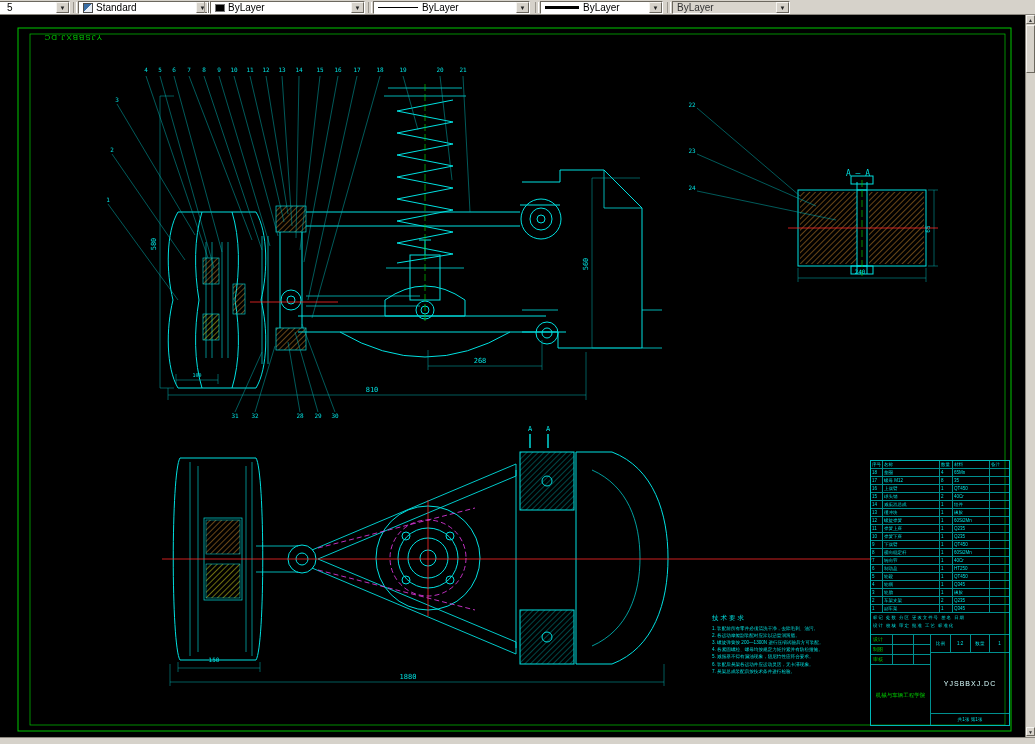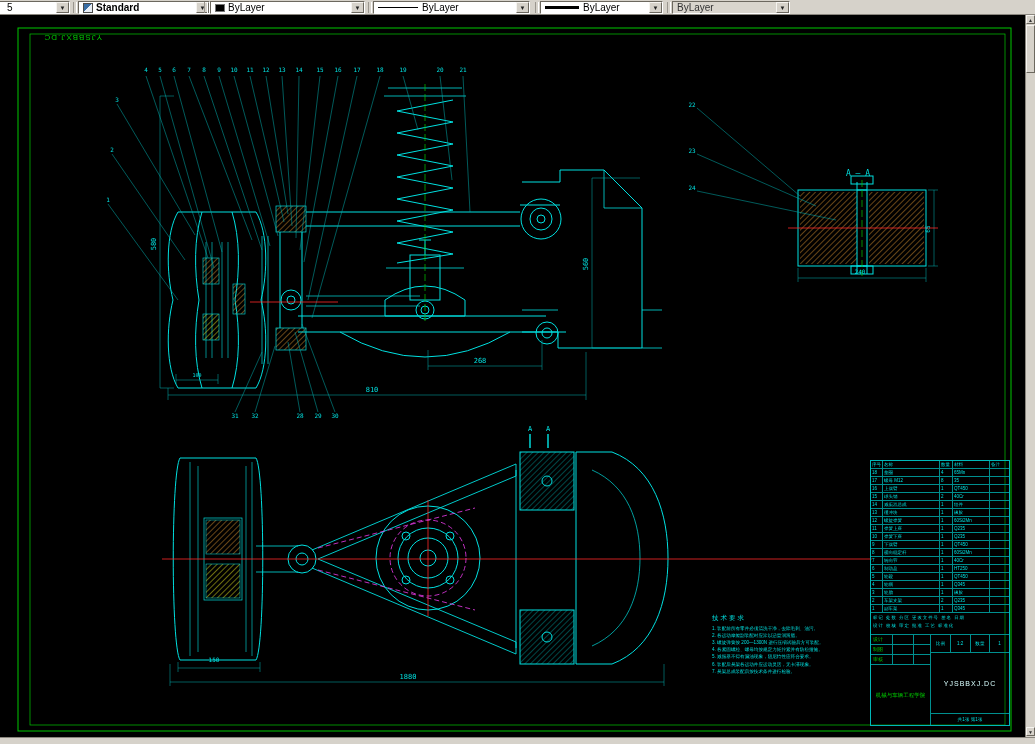--- a/index.html
+++ b/index.html
@@ -71,21 +71,21 @@
 <body>
 
 <div id="app">
 
   <div class="toolbar">
     <div class="combo" style="left:-2px;width:72px;padding-left:8px;">
       <span class="cv">5</span>
       <span class="arr">▼</span>
     </div>
     <div class="sep" style="left:73px"></div>
-    <div class="combo" style="left:78px;width:132px;font-weight:bold;">
+    <div class="combo" style="left:78px;width:132px;">
       <span class="cicon"></span>
       <span class="cv">Standard</span>
       <span class="arr">▼</span>
     </div>
     <div class="sep" style="left:204px"></div>
     <div class="combo" style="left:210px;width:155px;">
       <span class="swatch"></span>
       <span class="cv">ByLayer</span>
       <span class="arr">▼</span>
     </div>

